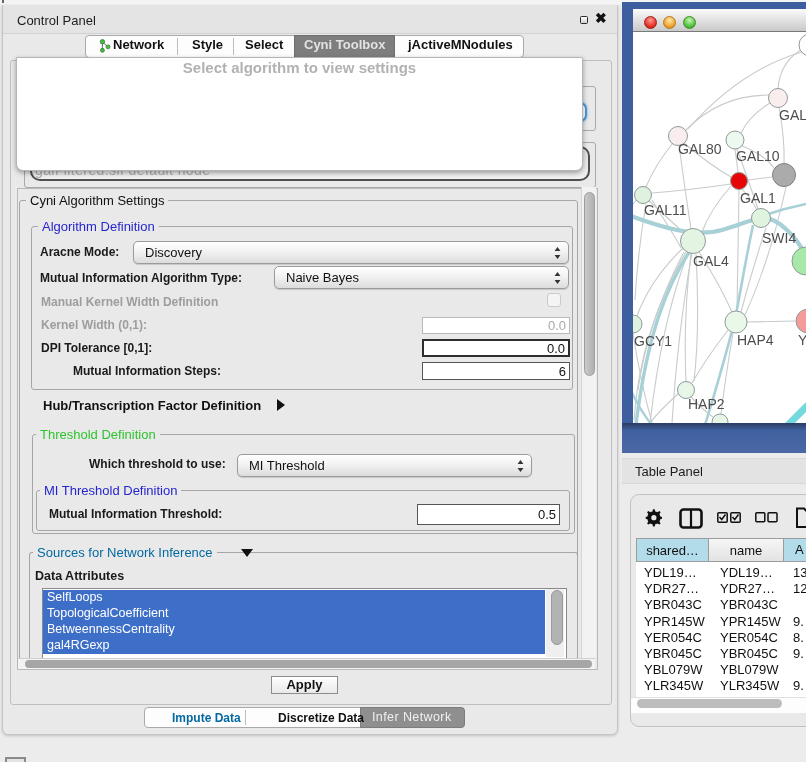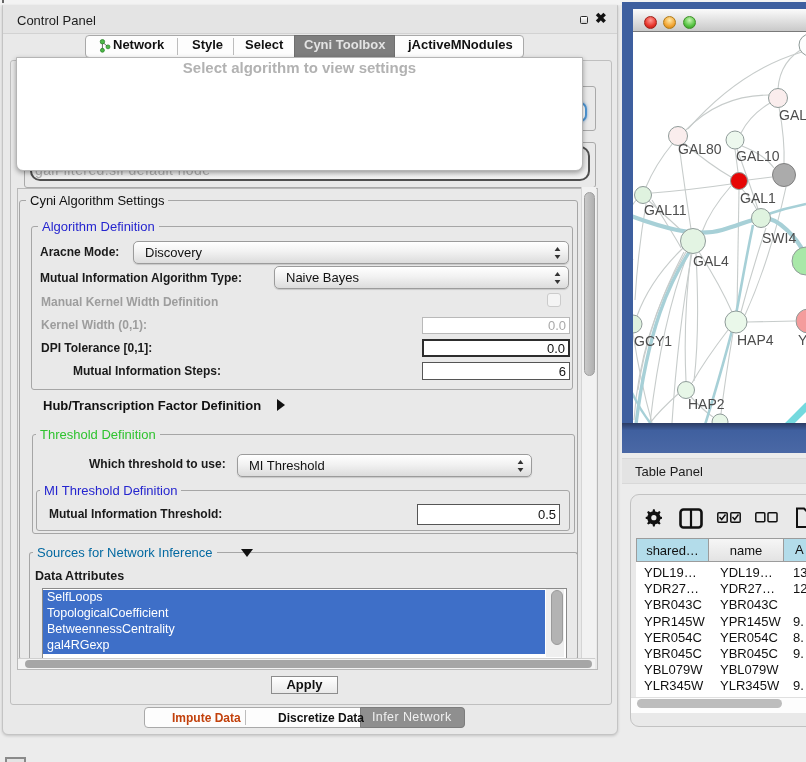--- a/index.html
+++ b/index.html
@@ -131,21 +131,21 @@
   <div class="abs" style="left:551px;top:590px;width:10px;height:53px;background:#b3b3b3;border:1px solid #9a9a9a;border-radius:6px;"></div>
 
   <div class="abs" style="left:18px;top:658px;width:577px;height:10px;background:#f3f3f3;border-top:1px solid #cfcfcf;"></div>
   <div class="abs" style="left:25px;top:660px;width:567px;height:7.5px;background:#a6a6a6;border-radius:4px;"></div>
 
   <div class="abs" style="left:271px;top:676px;width:67px;height:18px;background:linear-gradient(#ffffff,#e9e9e9);border:1px solid #8d8d8d;border-radius:0;box-sizing:border-box;text-align:center;line-height:16px;font-size:13px;font-weight:bold;color:#111;">Apply</div>
 
   <div class="abs" style="left:144px;top:707px;width:321px;height:21px;background:#fdfdfd;border:1px solid #a9a9a9;border-radius:4px;box-sizing:border-box;"></div>
   <div class="abs" style="left:245px;top:710px;width:1px;height:15px;background:#bdbdbd;"></div>
   <div class="abs" style="left:360px;top:707px;width:105px;height:21px;background:#8f8f8f;border:1px solid #7d7d7d;border-radius:0 4px 4px 0;box-sizing:border-box;"></div>
-  <div class="abs" style="left:172px;top:711px;font-size:12px;font-weight:bold;color:#c2410c;">Impute Data</div>
+  <div class="abs" style="left:172px;top:711px;font-size:12px;font-weight:bold;color:#0369a1;">Impute Data</div>
   <div class="abs" style="left:259px;top:711px;font-size:12px;font-weight:bold;color:#111;margin-left:19px;">Discretize Data</div>
   <div class="abs" style="left:372px;top:710px;font-size:12.5px;letter-spacing:0.4px;color:#f0f0f0;">Infer Network</div>
 </div>
 
 <div class="abs" style="left:16px;top:57px;width:565px;height:112px;background:#fff;border:1px solid #b5b5b5;border-radius:0 0 7px 7px;box-shadow:0 2px 5px rgba(0,0,0,0.35);z-index:30;">
   <div class="abs" style="left:0;top:1px;width:100%;text-align:center;font-size:15px;font-weight:bold;color:#b2b2b2;">Select algorithm to view settings</div>
 </div>
 
 <div class="abs" style="left:622px;top:2px;width:184px;height:451px;background:#3e5f9f;"></div>
 <div class="abs" style="left:633px;top:9px;width:173px;height:22px;background:linear-gradient(#fbfbfb,#c9c9c9);border-bottom:1px solid #7a7a7a;"></div>

